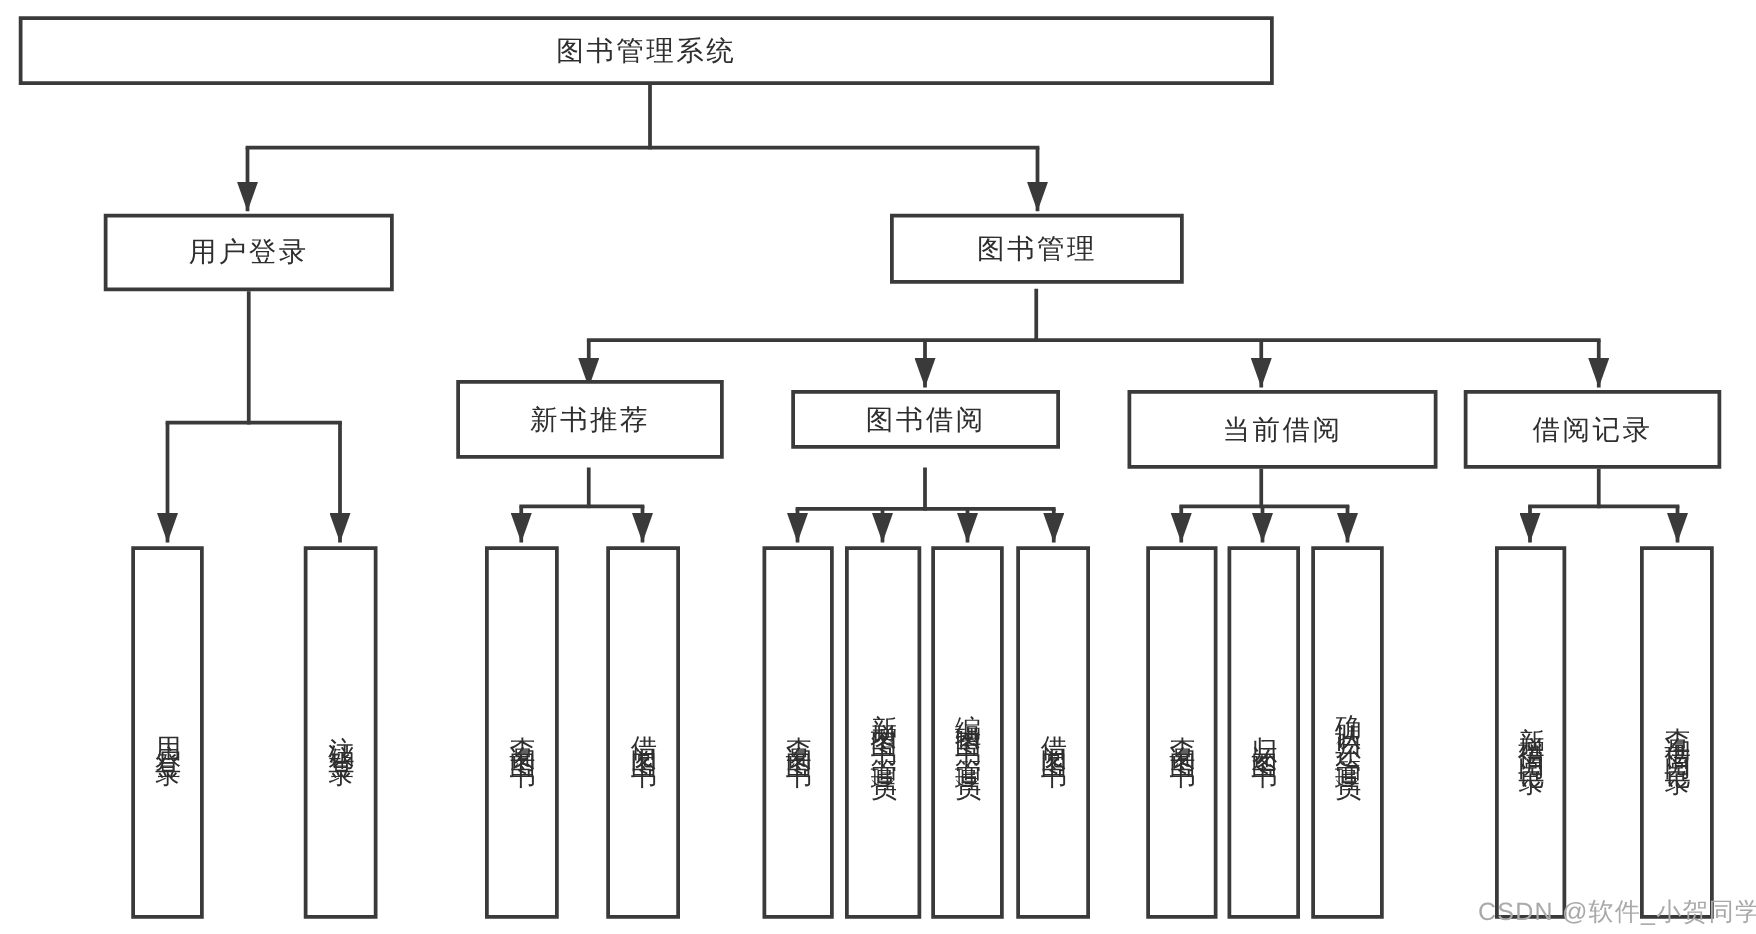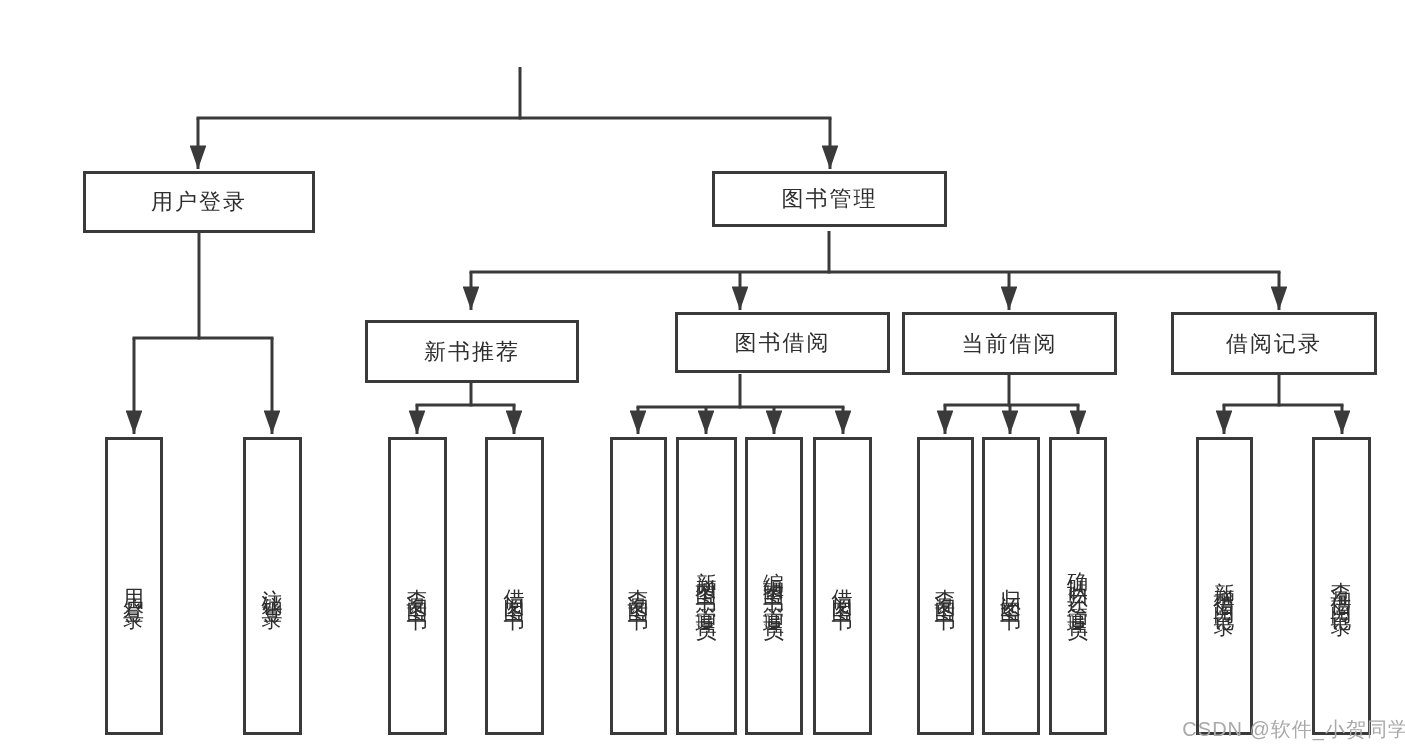--- a/index.html
+++ b/index.html
@@ -86,35 +86,38 @@
     </g>
 
     <g>
       <path class="ln" d="M1279,374 V406.5"></path>
       <path class="ln" d="M1222.5,405 H1343.5"></path>
       <path class="ln" d="M1224,405 V434" marker-end="url(#arw)"></path>
       <path class="ln" d="M1342,405 V434" marker-end="url(#arw)"></path>
     </g>
   </svg>
 
+  <div class="node h" style="left:15px;top:13px;width:1004px;height:55px;">
+    <span>图书管理系统</span>
+  </div>
 
   <div class="node h" style="left:83px;top:171px;width:232px;height:62px;">
     <span>用户登录</span>
   </div>
   <div class="node h" style="left:712px;top:171px;width:235px;height:56px;">
     <span>图书管理</span>
   </div>
 
-  <div class="node h" style="left:365px;top:320px;width:214px;height:63px;">
+  <div class="node h" style="left:365px;top:304px;width:214px;height:63px;">
     <span>新书推荐</span>
   </div>
-  <div class="node h" style="left:633px;top:312px;width:215px;height:61px;margin-left:42px;">
+  <div class="node h" style="left:633px;top:312px;width:215px;height:47px;">
     <span>图书借阅</span>
   </div>
-  <div class="node h" style="left:902px;top:312px;width:215px;height:63px;">
+  <div class="node h" style="left:902px;top:312px;width:248px;height:63px;">
     <span>当前借阅</span>
   </div>
   <div class="node h" style="left:1171px;top:312px;width:206px;height:63px;">
     <span>借阅记录</span>
   </div>
 
   <div class="node v" style="left:105px;top:437px;width:58px;height:298px;">
     <span class="vt">用户登录</span>
   </div>
   <div class="node v" style="left:243px;top:437px;width:59px;height:298px;">

